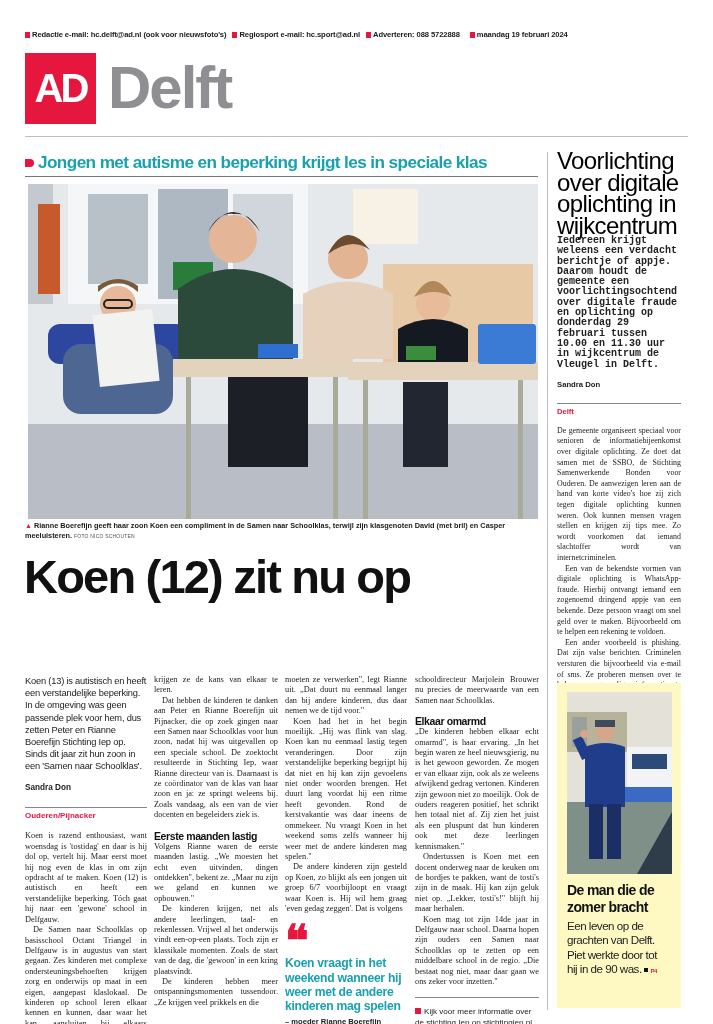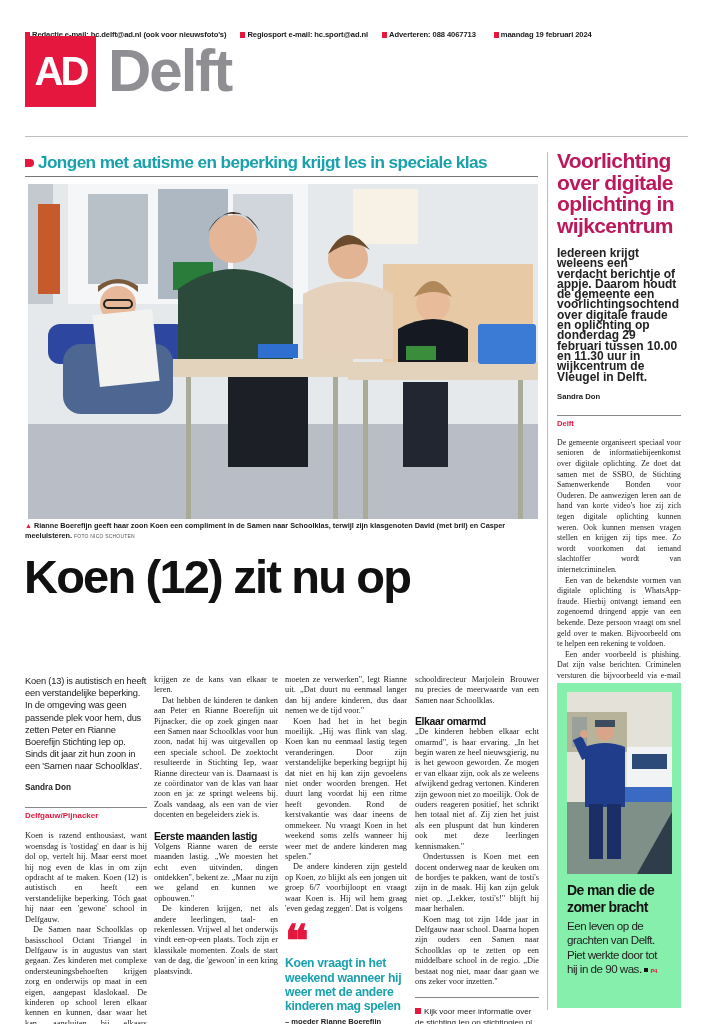--- a/index.html
+++ b/index.html
@@ -1,23 +1,23 @@
 <!DOCTYPE html>
 <html><head>
 <meta charset="utf-8">
 <style>
   * { box-sizing: border-box; margin: 0; padding: 0; }
   html, body { width: 713px; height: 1024px; background: #ffffff; overflow: hidden; }
   body { position: relative; font-family: "Liberation Serif", serif; color: #1a1a1a; }
 
   .topbar { position: absolute; left: 25px; top: 30px; font-family: "Liberation Sans", sans-serif; font-size: 7.6px; font-weight: bold; color: #1a1a1a; white-space: nowrap; letter-spacing: -0.1px; }
   .topbar .sq { display: inline-block; width: 5px; height: 6px; background: #e5173f; margin: 0 2px 0 0; vertical-align: -0.5px; }
-  .topbar .item { margin-right: 12px; }
-
-  .masthead { position: absolute; left: 25px; top: 35px; height: 72px; display: flex; align-items: center; }
+  .topbar .item { margin-right: 4px; }
+
+  .masthead { position: absolute; left: 25px; top: 52px; height: 72px; display: flex; align-items: center; }
   .ad-logo { width: 71px; height: 71px; background: #e5173f; color: #fff; font-family: "Liberation Sans", sans-serif; font-weight: bold; font-size: 40px; letter-spacing: -3px; display: flex; align-items: center; justify-content: center; position: relative; }
   .masthead .city { font-family: "Liberation Sans", sans-serif; font-weight: bold; font-size: 60px; color: #8f8f93; margin-left: 12px; letter-spacing: -2px; line-height: 1; }
   .rule-top { position: absolute; left: 25px; right: 25px; top: 136px; border-top: 1px solid #bdbdbd; }
 
   .kicker { position: absolute; left: 25px; top: 152px; width: 513px; font-family: "Liberation Sans", sans-serif; font-weight: bold; font-size: 17.2px; color: #1aa1ae; letter-spacing: -0.6px; white-space: nowrap; }
   .kicker .bullet { display: inline-block; width: 9px; height: 8px; background: #e5173f; border-radius: 0 4px 4px 0; margin-right: 4px; vertical-align: 1px; }
   .kicker-rule { position: absolute; left: 25px; top: 176px; width: 513px; border-top: 1px solid #777; }
 
   .photo { position: absolute; left: 28px; top: 184px; width: 510px; height: 335px; overflow: hidden; background: #d9dde2; }
   .caption { position: absolute; left: 25px; top: 521px; width: 513px; font-family: "Liberation Sans", sans-serif; font-size: 7.3px; font-weight: bold; line-height: 10px; color: #1a1a1a; }
@@ -37,42 +37,42 @@
   .quote { margin-top: 14px; }
   .quote .qmark { font-family: "Liberation Sans", sans-serif; color: #e5173f; font-size: 44px; font-weight: bold; line-height: 26px; height: 24px; letter-spacing: -4px; }
   .quote .qtext { font-family: "Liberation Sans", sans-serif; font-weight: bold; color: #1aa1ae; font-size: 12.2px; line-height: 14.2px; letter-spacing: -0.3px; text-align: left; margin-top: 4px; }
   .quote .qsrc { font-family: "Liberation Sans", sans-serif; font-weight: bold; font-size: 7.6px; margin-top: 4px; text-align: left; }
 
   .infobox { margin-top: 10px; border-top: 1px solid #888; padding-top: 8px; font-family: "Liberation Sans", sans-serif; font-size: 8.1px; line-height: 11px; text-align: left; }
   .infobox .sq { display: inline-block; width: 6px; height: 6px; background: #e5173f; margin-right: 3px; }
 
   .sidebar-rule { position: absolute; left: 547px; top: 152px; height: 858px; border-left: 1px solid #bdbdbd; }
   .side { position: absolute; left: 557px; top: 150px; width: 124px; }
-  .side h2 { font-family: "Liberation Sans", sans-serif; font-weight: bold; font-size: 21px; line-height: 21.5px; letter-spacing: -0.6px; color: #be185d; }
-  .side .lead { font-family: Liberation Sans, sans-serif; font-weight: bold; font-size: 12px; line-height: 10.3px; margin-top: 12px; color: #222; }
+  .side h2 { font-family: "Liberation Sans", sans-serif; font-weight: normal; font-size: 24px; line-height: 21.5px; letter-spacing: -0.6px; color: #000000; }
+  .side .lead { font-family: Liberation Mono, monospace; font-weight: bold; font-size: 10px; line-height: 10.3px; color: #222; }
   .side .byline { font-size: 7.7px; margin-top: 10px; }
   .side .location { font-size: 7.6px; }
   .side .body { font-size: 7.9px; line-height: 10.6px; text-align: justify; color: #222; }
   .side .body p { text-indent: 8px; }
   .side .body p.noindent { text-indent: 0; }
 
-  .teaser { position: absolute; left: 557px; top: 683px; width: 124px; height: 325px; background: #86efac; padding: 9px 18px 0 10px; }
+  .teaser { position: absolute; left: 557px; top: 683px; width: 124px; height: 325px; background: #fef9c3; padding: 9px 18px 0 10px; }
   .teaser .tphoto { width: 105px; height: 182px; overflow: hidden; background: #9aa8a8; }
   .teaser h3 { font-family: "Liberation Sans", sans-serif; font-weight: bold; font-size: 14px; line-height: 16.5px; letter-spacing: -0.6px; margin-top: 8px; color: #111; }
   .teaser .tdesc { font-family: "Liberation Sans", sans-serif; font-size: 11.6px; line-height: 14.3px; letter-spacing: -0.5px; margin-top: 4px; color: #222; }
   .teaser .pref { font-weight: bold; font-size: 6px; color: #e5173f; }
   .teaser .pref .sq { display: inline-block; width: 4px; height: 4px; background: #111; margin-right: 2px; vertical-align: 1px; }
 </style>
 </head>
 <body>
 
 <div class="topbar">
   <span class="item"><span class="sq"></span><span>Redactie e-mail: hc.delft@ad.nl (ook voor nieuwsfoto's)</span></span>
   <span class="item"><span class="sq"></span><span>Regiosport e-mail: hc.sport@ad.nl</span></span>
-  <span class="item"><span class="sq"></span><span>Adverteren: 088 4067713</span></span>
+  <span class="item"><span class="sq"></span><span>Adverteren: 088 5722888</span></span>
   <span class="item" style="margin-left:4px"><span class="sq"></span><span>maandag 19 februari 2024</span></span>
 </div>
 
 <div class="masthead">
   <div class="ad-logo">
       <span>AD</span>
     </div>
   <div class="city">Delft</div>
 </div>
 <div class="rule-top"></div>
@@ -130,32 +130,33 @@
 
 <div class="caption"><span class="tri">▲</span><span>Rianne Boerefijn geeft haar zoon Koen een compliment in de Samen naar Schoolklas, terwijl zijn klasgenoten David (met bril) en Casper meeluisteren.</span> <span class="credit">FOTO NICO SCHOUTEN</span></div>
 
 <h1 class="headline">
   <span>Koen (12) zit nu op</span><br>
 </h1>
 
 <div class="col" style="left:25px; width:122px;">
   <div class="intro">Koen (13) is autistisch en heeft een verstandelijke beperking. In de omgeving was geen passende plek voor hem, dus zetten Peter en Rianne Boerefijn Stichting Iep op. Sinds dit jaar zit hun zoon in een 'Samen naar Schoolklas'.</div>
   <div class="byline">Sandra Don</div>
-  <div class="location">Delfgauw/Pijnacker</div>
+  <div class="location">Ouderen/Pijnacker</div>
   <p class="noindent">Koen is razend enthousiast, want woensdag is 'tostidag' en daar is hij dol op, vertelt hij. Maar eerst moet hij nog even de klas in om zijn opdracht af te maken. Koen (12) is autistisch en heeft een verstandelijke beperking. Tóch gaat hij naar een 'gewone' school in Delfgauw.</p>
   <p>De Samen naar Schoolklas op basisschool Octant Triangel in Delfgauw is in augustus van start gegaan. Zes kinderen met complexe ondersteuningsbehoeften krijgen zorg en onderwijs op maat in een eigen, aangepast klaslokaal. De kinderen op school leren elkaar kennen en kunnen, daar waar het kan, aansluiten bij elkaars activiteiten.</p>
 
 </div>
 
 <div class="col" style="left:154px; width:124px;">
   <p class="noindent">krijgen ze de kans van elkaar te leren.</p>
   <p>Dat hebben de kinderen te danken aan Peter en Rianne Boerefijn uit Pijnacker, die op zoek gingen naar een Samen naar Schoolklas voor hun zoon, nadat hij was uitgevallen op een speciale school. De zoektocht resulteerde in Stichting Iep, waar Rianne directeur van is. Daarnaast is ze coördinator van de klas van haar zoon en ja: ze springt weleens bij. Zoals vandaag, als een van de vier docenten en begeleiders ziek is.</p>
   <div class="subhead">Eerste maanden lastig</div>
   <p class="noindent">Volgens Rianne waren de eerste maanden lastig. „We moesten het echt even uitvinden, dingen ontdekken", bekent ze. „Maar nu zijn we geland en kunnen we opbouwen."</p>
   <p>De kinderen krijgen, net als andere leerlingen, taal- en rekenlessen. Vrijwel al het onderwijs vindt een-op-een plaats. Toch zijn er klassikale momenten. Zoals de start van de dag, die 'gewoon' in een kring plaatsvindt.</p>
+  <p>De kinderen hebben meer ontspanningsmomenten tussendoor. „Ze krijgen veel prikkels en die</p>
 </div>
 
 <div class="col" style="left:285px; width:122px;">
   <p class="noindent">moeten ze verwerken", legt Rianne uit. „Dat duurt nu eenmaal langer dan bij andere kinderen, dus daar nemen we de tijd voor."</p>
   <p>Koen had het in het begin moeilijk. „Hij was flink van slag. Koen kan nu eenmaal lastig tegen veranderingen. Door zijn verstandelijke beperking begrijpt hij dat niet en hij kan zijn gevoelens niet onder woorden brengen. Het duurt lang voordat hij een ritme heeft gevonden. Rond de kerstvakantie was daar ineens de ommekeer. Nu vraagt Koen in het weekend soms zelfs wanneer hij weer met de andere kinderen mag spelen."</p>
   <p>De andere kinderen zijn gesteld op Koen, zo blijkt als een jongen uit groep 6/7 voorbijloopt en vraagt waar Koen is. Hij wil hem graag 'even gedag zeggen'. Dat is volgens</p>
   <div class="quote">
     <div class="qmark">❝</div>
     <div class="qtext">Koen vraagt in het weekend wanneer hij weer met de andere kinderen mag spelen</div>
     <div class="qsrc">– moeder Rianne Boerefijn</div>

